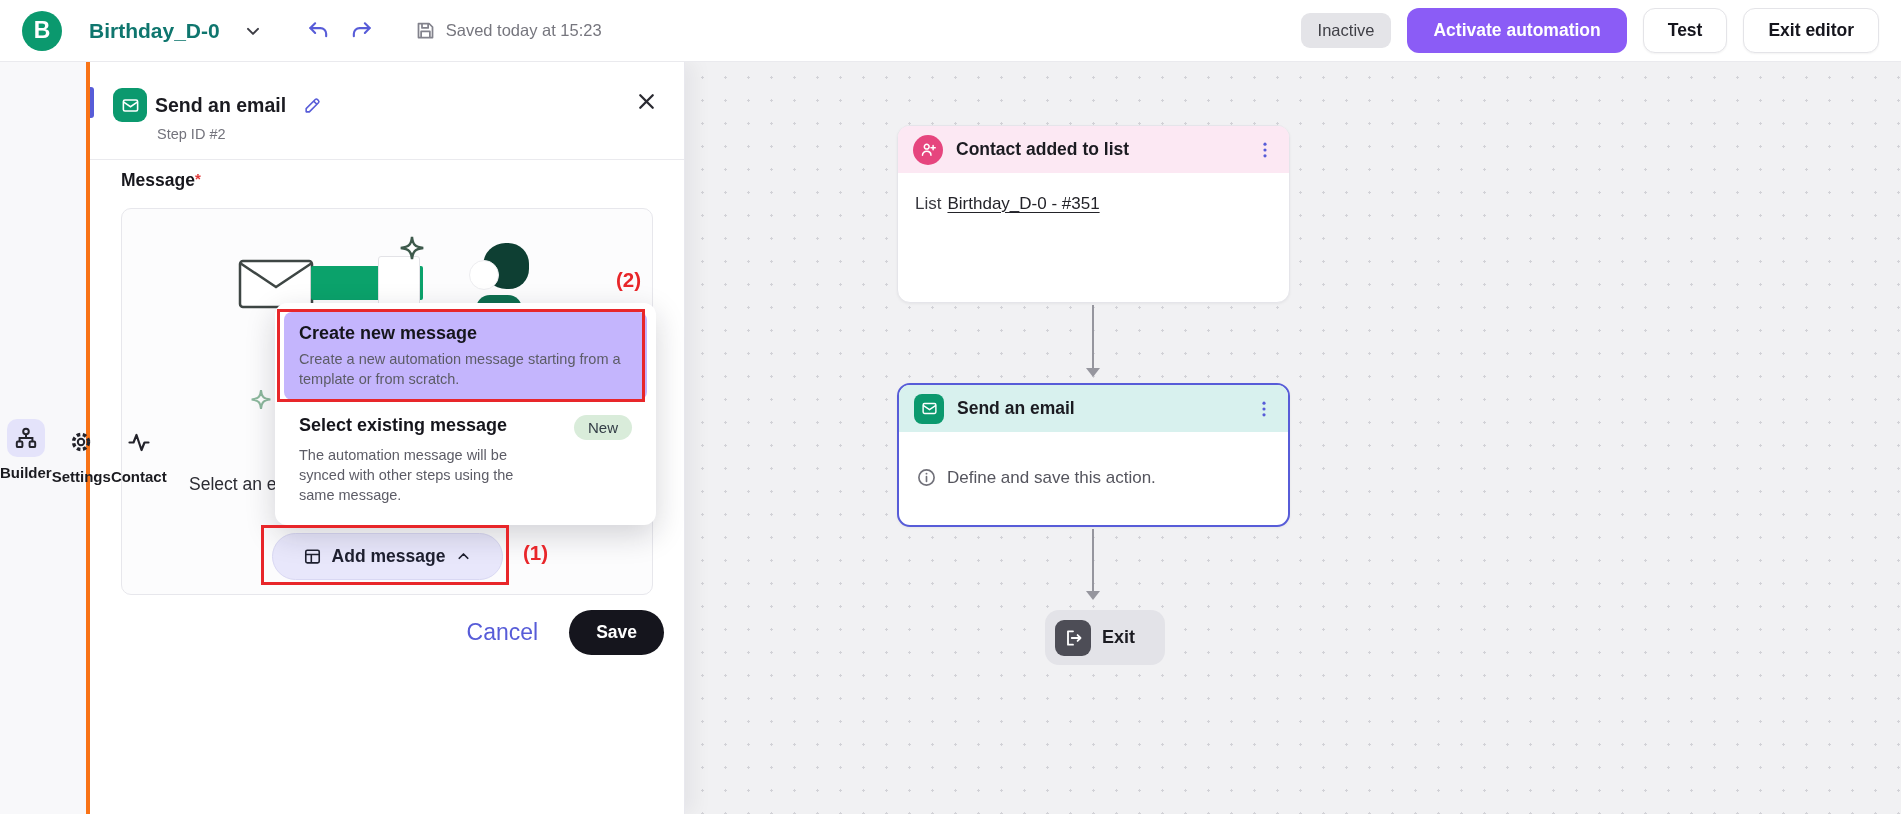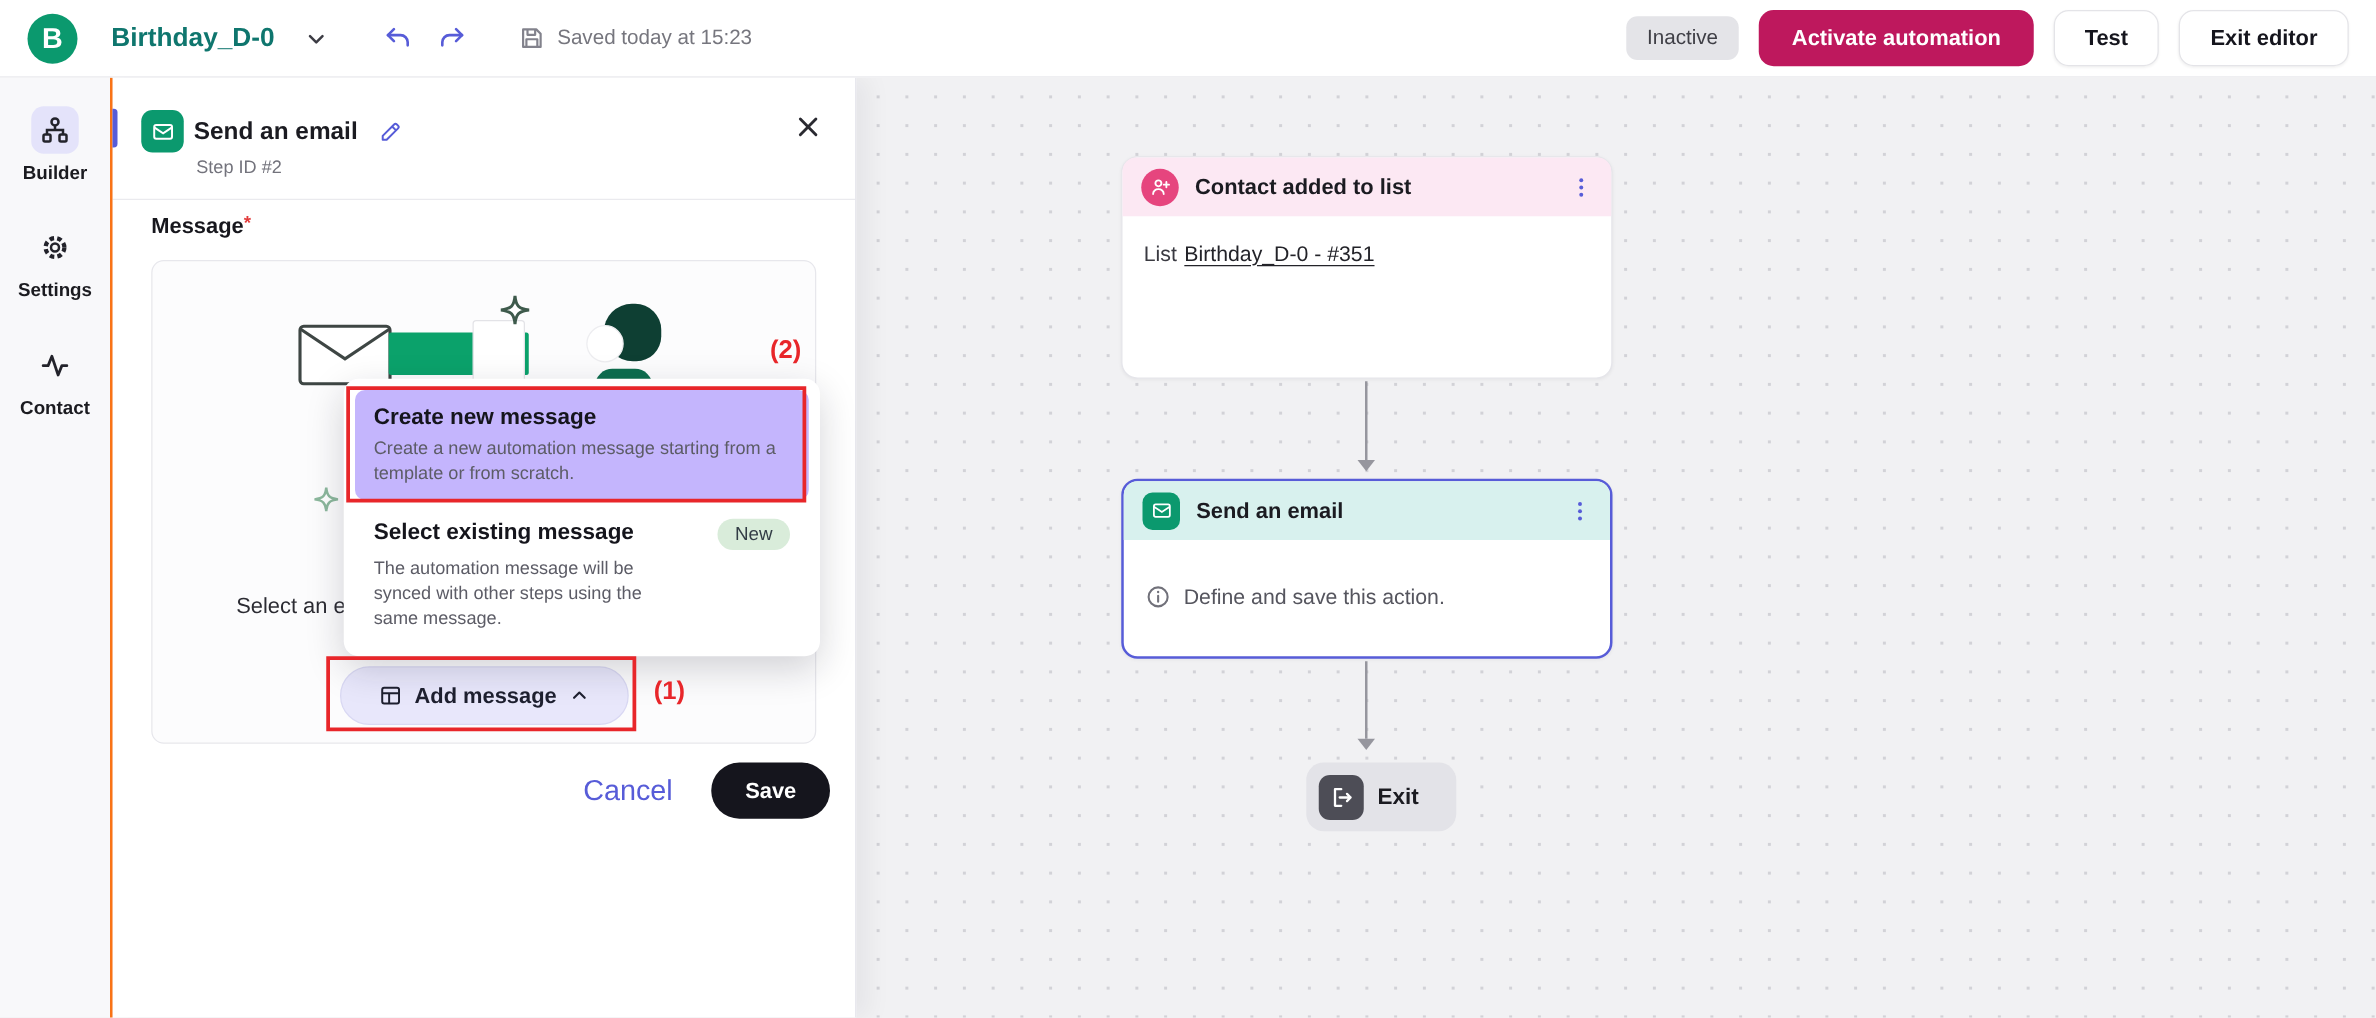--- a/index.html
+++ b/index.html
@@ -18,28 +18,28 @@
   .logo { width:40px; height:40px; border-radius:50%; background:#0b996e; color:#fff;
     font-weight:700; font-size:23px; display:flex; align-items:center; justify-content:center; }
   .doc-title { font-size:21px; font-weight:700; margin-left:27px; color:#0f766e; }
   .title-chevron { margin-left:23px; color:#3c3c44; cursor:pointer; }
   .undo { margin-left:44px; color:#575cd8; cursor:pointer; }
   .redo { margin-left:20px; color:#575cd8; cursor:pointer; }
   .save-icon { margin-left:42px; color:#82828c; }
   .saved-text { margin-left:10px; font-size:16.5px; color:#76767e;text-align:right; }
   .topbar-right { margin-left:auto; display:flex; align-items:center; gap:16px; }
   .badge-inactive { background:#e4e4e8; color:#3f3f46; font-size:16.5px; padding:8px 17px; border-radius:9px; }
-  .btn-dark-pill { background:#be185d; color:#fff; font-weight:700; font-size:17.5px;
+  .btn-dark-pill { background:#8b5cf6; color:#fff; font-weight:700; font-size:17.5px;
     padding:12px 26px; border-radius:12px; border:none; cursor:pointer; font-family:inherit; }
   .btn-light { background:#fff; color:#15151d; font-weight:700; font-size:17.5px; padding:11px 24px;
     border-radius:12px; border:1px solid #e4e4e8; box-shadow:0 1px 2px rgba(0,0,0,.05); cursor:pointer; font-family:inherit; }
 
   
   .sidebar { position:absolute; left:0; top:62px; width:90px; height:752px; background:#f8f8fa;
-    border-right:2px solid #f97316; display:flex; flex-direction:column; align-items:center; z-index:8; }
+    border-right:4px solid #f97316; display:flex; flex-direction:row; align-items:center; z-index:8; }
   .side-item { display:flex; flex-direction:column; align-items:center; gap:7px; cursor:pointer; }
   .side-item:first-child { margin-top:23px; }
   .side-item + .side-item { margin-top:32px; }
   .side-icon-box { width:38px; height:38px; border-radius:10px; display:flex; align-items:center;
     justify-content:center; color:#23232b; }
   .side-icon-box.active { background:#e4e3fa; }
   .side-label { font-size:15px; font-weight:600; color:#1b1b20; }
   .active-bar { position:absolute; left:90px; top:87px; width:4px; height:31px; background:#575cd8;
     border-radius:0 3px 3px 0; z-index:12; }
 

